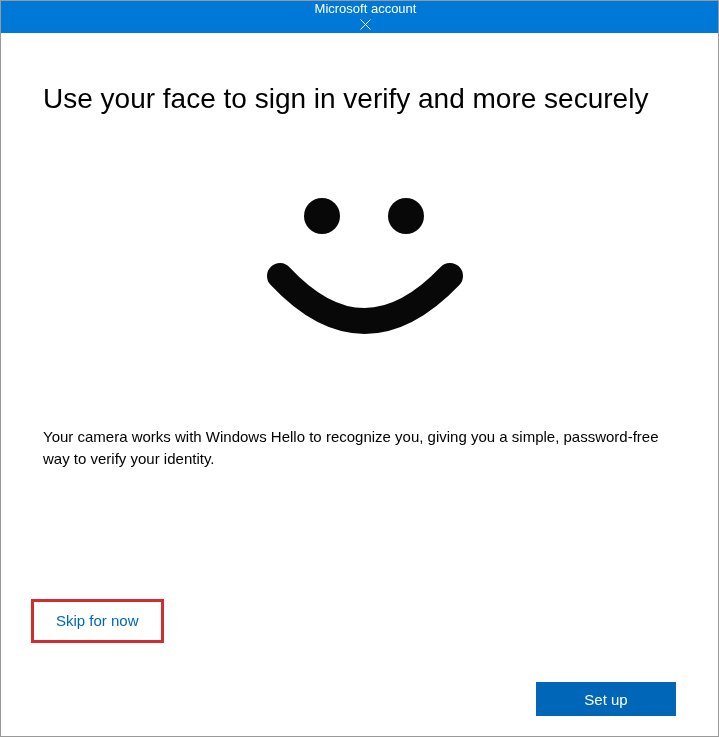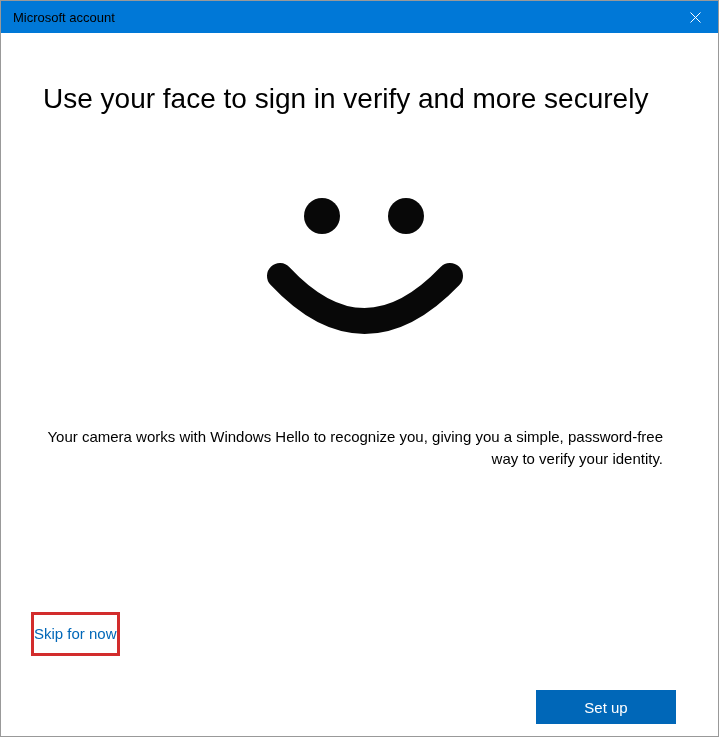--- a/index.html
+++ b/index.html
@@ -17,28 +17,29 @@
     .window {
       width: 719px;
       height: 737px;
       background: #ffffff;
       border: 1px solid #999;
       display: flex;
       flex-direction: column;
     }
     .titlebar {
       background: #0078d7;
-      color: #000000;
+      color: #ffffff;
       height: 32px;
       display: flex;
       align-items: center;
       justify-content: space-between;
       padding-left: 12px;
       font-size: 13px;
       flex-shrink: 0;
+      flex-direction: column;
     }
     .titlebar-title {
       font-weight: 400;
     }
     .close-btn {
       width: 46px;
       height: 32px;
       display: flex;
       align-items: center;
       justify-content: center;
@@ -73,38 +74,37 @@
     }
     .face-icon {
       width: 220px;
       height: 200px;
     }
     .description {
       font-size: 15px;
       color: #000000;
       line-height: 1.45;
       max-width: 620px;
-      text-align: right;
     }
     .skip-wrap {
       position: absolute;
       left: 30px;
-      bottom: 80px;
+      bottom: 93px;
       border: 3px solid #d22c2c;
-      padding: 10px 0;
+      padding: 10px 22px;
     }
     .skip-link {
       color: #0067b8;
       font-size: 15px;
       cursor: pointer;
     }
     .footer {
       position: absolute;
       right: 42px;
-      bottom: 12px;
+      bottom: 20px;
     }
     .setup-btn {
       background: #0067b8;
       color: #ffffff;
       border: none;
       width: 140px;
       height: 34px;
       font-size: 15px;
       cursor: pointer;
       font-family: inherit;

